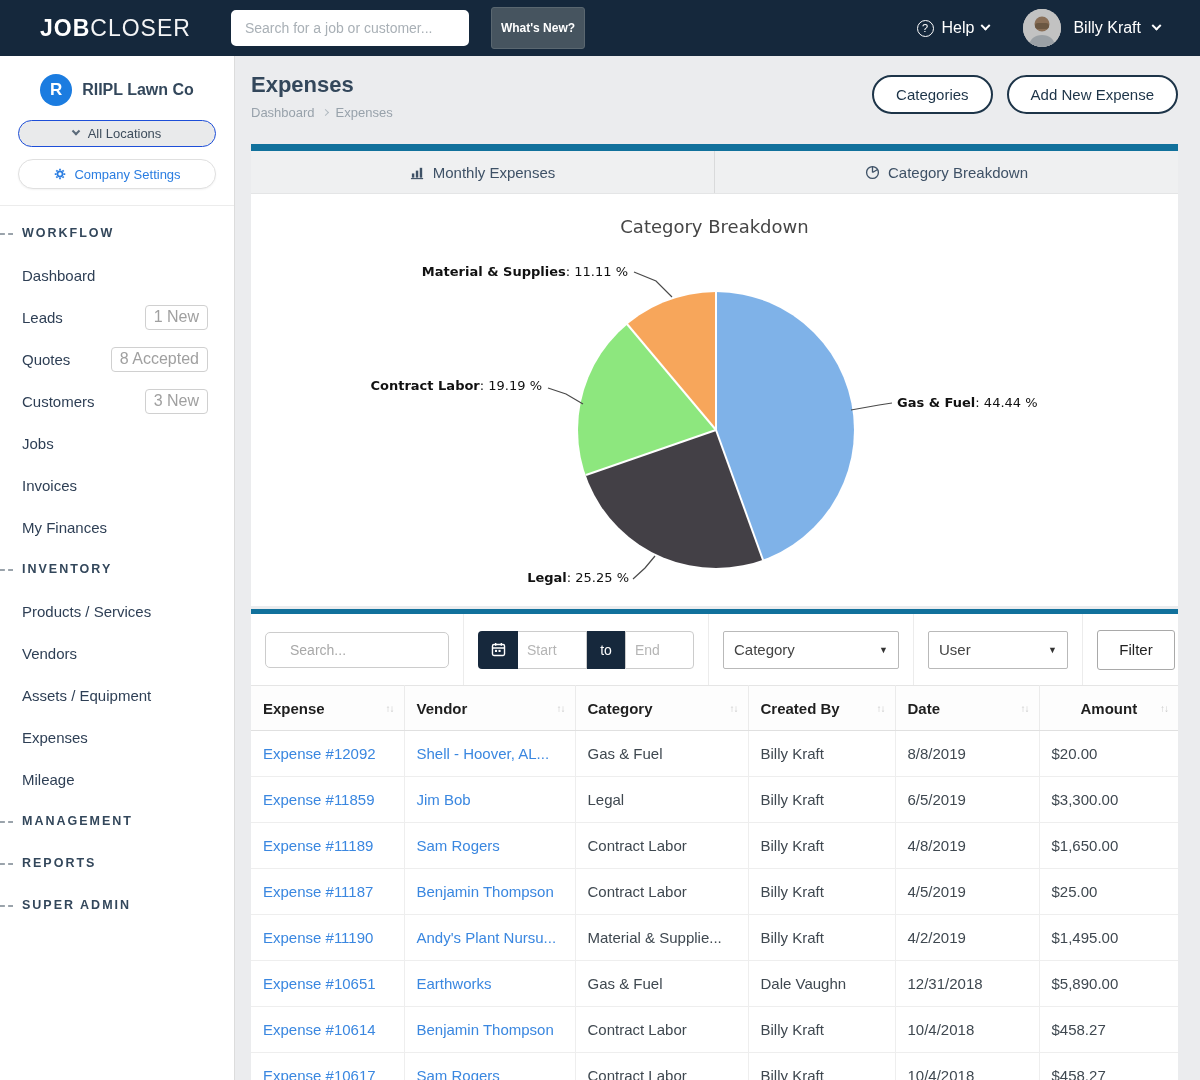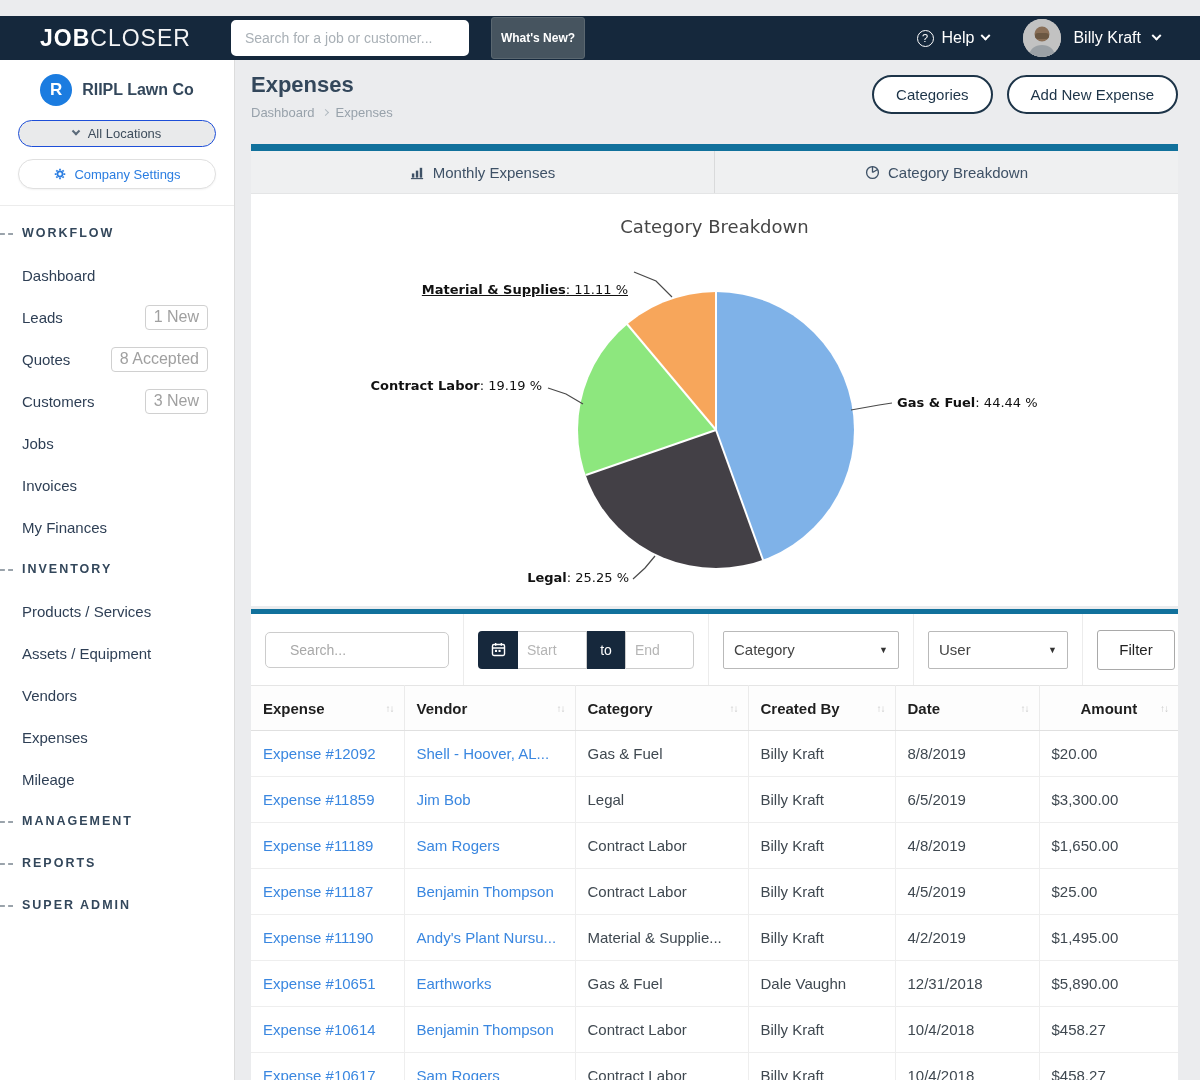--- a/index.html
+++ b/index.html
@@ -1,20 +1,20 @@
 <!DOCTYPE html>
 <html><head>
 <meta charset="utf-8">
 <style>
   * { margin:0; padding:0; box-sizing:border-box; }
   html,body { width:1200px; height:1080px; overflow:hidden; background:#ebecee;
               font-family:"Liberation Sans", sans-serif; }
 
   
-  .navbar { position:absolute; top:16px; left:0; width:1200px; height:44px;
+  .navbar { position:absolute; top:0; left:0; width:1200px; height:56px;
             background:#15283c; display:flex; align-items:center; z-index:20; }
   .brand { margin-left:40px; color:#fff; font-size:23px; letter-spacing:1px; cursor:pointer; white-space:nowrap; }
   .brand b { font-weight:800; }
   .brand span.light { font-weight:300; opacity:.95; }
   .nav-search { margin-left:40px; width:238px; height:36px; border:2px solid #fff; border-radius:5px;
                 padding:0 12px; font-size:14px; color:#333; outline:none; background:#fff; }
   .nav-search::placeholder { color:#a9b0b6; }
   .whats-new { margin-left:22px; background:#46545f; color:#fff; font-size:12px; font-weight:bold;
                border:1px solid #5a6770; border-radius:3px; padding:13px 9px; cursor:pointer; }
   .nav-spacer { flex:1; }
@@ -198,24 +198,24 @@
       </div>
 
     <div class="nav-row">
         <span class="section-dash"></span>
       <span class="section-head">INVENTORY</span>
       </div>
     <div class="nav-row">
       <span class="nav-item">Products / Services</span>
       </div>
     <div class="nav-row">
+      <span class="nav-item">Vendors</span>
+      </div>
+    <div class="nav-row">
       <span class="nav-item">Assets / Equipment</span>
-      </div>
-    <div class="nav-row">
-      <span class="nav-item">Vendors</span>
       </div>
     <div class="nav-row">
       <span class="nav-item">Expenses</span>
       </div>
     <div class="nav-row">
       <span class="nav-item">Mileage</span>
       </div>
 
     <div class="nav-row">
         <span class="section-dash"></span>
@@ -276,21 +276,21 @@
         <path d="M465 236 L335 281" stroke="#fff" stroke-width="2" fill="none"></path>
         <path d="M465 236 L376 130" stroke="#fff" stroke-width="2" fill="none"></path>
         <path d="M600 216 L628 211 L641 209" stroke="#4a4a4a" stroke-width="1.2" fill="none"></path>
         <path d="M383 78 L405 87 L421 103" stroke="#4a4a4a" stroke-width="1.2" fill="none"></path>
         <path d="M297 194 L315 200 L332 210" stroke="#4a4a4a" stroke-width="1.2" fill="none"></path>
         <path d="M382 385 L394 374 L404 362" stroke="#4a4a4a" stroke-width="1.2" fill="none"></path>
       </svg>
       <div class="pie-label" style="left:646px; top:201px;"><b>Gas &amp; Fuel</b><span>: 44.44 %</span></div>
       <div class="pie-label" style="right:549px; top:376px;"><b>Legal</b><span>: 25.25 %</span></div>
       <div class="pie-label" style="right:636px; top:184px;"><b>Contract Labor</b><span>: 19.19 %</span></div>
-      <div class="pie-label" style="right:550px; top:88px;text-decoration:underline;"><b>Material &amp; Supplies</b><span>: 11.11 %</span></div>
+      <div class="pie-label" style="right:550px; top:70px;"><b>Material &amp; Supplies</b><span>: 11.11 %</span></div>
     </div>
   </div>
 
   <div class="gap3"></div>
 
   <div class="card teal-top-thin">
     <div class="filter-row">
       <div class="fgroup">
         <input class="f-search" placeholder="Search..." style="">
       </div>

